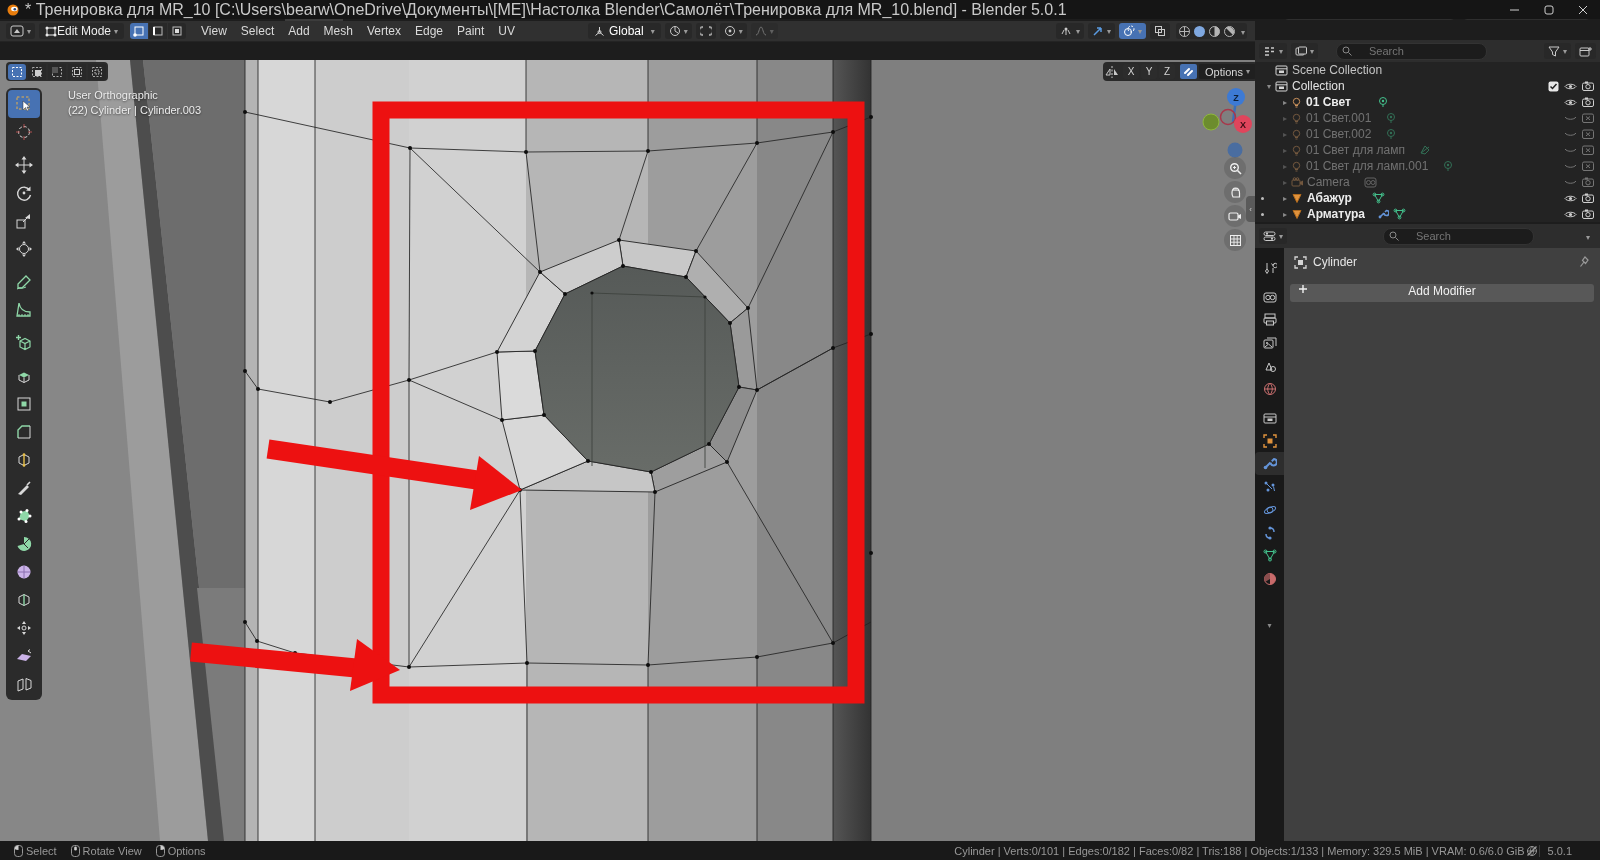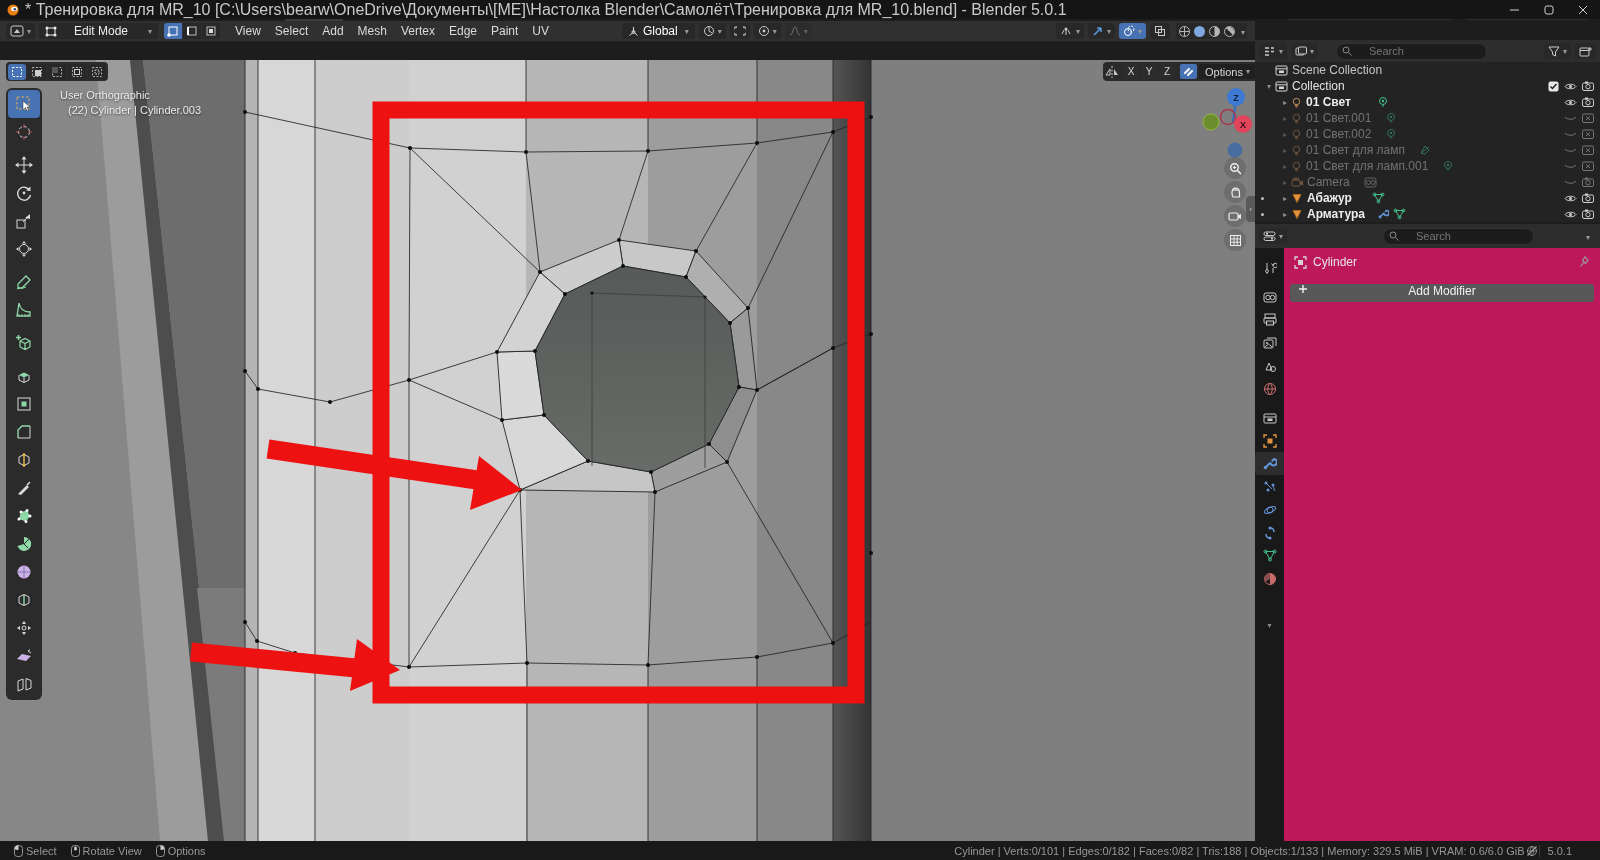--- a/index.html
+++ b/index.html
@@ -43,21 +43,21 @@
   .search{background:#1c1c1c;border:1px solid #333;border-radius:8px;height:15px;display:flex;align-items:center;padding:0 5px;gap:15px;}
   .search input{background:transparent;border:0;outline:0;color:#cfcfcf;font-size:11px;width:110px;font-family:"Liberation Sans",sans-serif;}
   .orow{height:16px;display:flex;align-items:center;color:#c4c4c4;position:relative;}
   .orow .lbl{margin-left:4px;white-space:nowrap;}
   .orow.dim{opacity:.48;}
   .exp{width:12px;color:#8a8a8a;font-size:8px;text-align:center;}
   .rtog{margin-left:auto;display:flex;gap:5px;padding-right:6px;align-items:center;}
   
   #props-head{left:1255px;top:224px;width:345px;height:24px;background:#2d2d2d;display:flex;align-items:center;border-bottom:1px solid #1a1a1a;}
   #props-tabs{left:1255px;top:248px;width:29px;height:593px;background:#191919;}
-  #props-body{left:1284px;top:248px;width:316px;height:593px;background:#be185d;}
+  #props-body{left:1284px;top:248px;width:316px;height:593px;background:#404040;}
   .ptab{width:29px;height:23px;display:flex;align-items:center;justify-content:center;}
   .ptab.active{background:#2d2d2d;border-radius:4px 0 0 4px;}
   .addmod{background:#585858;border-radius:3px;height:18px;display:flex;align-items:flex-start;justify-content:center;color:#f1f1f1;position:relative;}
   
   #statusbar{left:0;top:841px;width:1600px;height:19px;background:#191919;display:flex;align-items:center;font-size:11px;color:#989898;}
   .hint{display:flex;align-items:center;gap:3px;margin-left:14px;}
 </style>
 </head>
 <body>
 
@@ -144,21 +144,21 @@
   </div>
 </div>
 
 <div id="vph">
   <div class="hbtn dd" style="margin-left:6px">
     <svg width="14" height="12">
         <rect x="1" y="1" width="12" height="10" rx="2" fill="none" stroke="#c9c9c9"></rect>
         <path d="M4 8 L7 4 L10 8 Z" fill="#c9c9c9"></path>
       </svg>
   </div>
-  <div class="hbtn dd" style="padding:0 6px;gap:17px">
+  <div class="hbtn dd" style="padding:0 6px;gap:0">
     <svg width="12" height="12">
         <rect x="2" y="3" width="8" height="7" fill="none" stroke="#e8e8e8"></rect>
         <circle cx="2" cy="3" r="1.5" fill="#e8e8e8"></circle>
         <circle cx="10" cy="3" r="1.5" fill="#e8e8e8"></circle>
         <circle cx="2" cy="10" r="1.5" fill="#e8e8e8"></circle>
         <circle cx="10" cy="10" r="1.5" fill="#e8e8e8"></circle>
       </svg>
     <span style="color:#ededed">Edit Mode</span>
   </div>
   <div style="display:flex;margin-left:6px;gap:1px">
@@ -423,21 +423,21 @@
   <span class="xyzbtn">Z</span>
   <div style="width:17px;height:15px;background:#4772b3;border-radius:2px;display:flex;align-items:center;justify-content:center;margin-left:3px">
     <svg width="11" height="11">
         <path d="M2 7 L6 3 M5 9 L9 5" stroke="#fff" stroke-width="2" stroke-linecap="round"></path>
       </svg>
   </div>
   <div class="xyzbtn dd" style="width:auto;padding:0 6px;background:#202020">
     <span style="font-size:11px;color:#d8d8d8">Options</span>
   </div>
 </div>
-<div class="r ovtext" style="left:60px;top:89px">User Orthographic</div>
+<div class="r ovtext" style="left:68px;top:89px">User Orthographic</div>
 <div class="r ovtext" style="left:68px;top:104px">(22) Cylinder | Cylinder.003</div>
 
 <svg class="r" style="left:1192px;top:80px" width="76" height="84">
   <line x1="44" y1="19" x2="41" y2="42" stroke="#3b6fb8" stroke-width="2.5"></line>
   <circle cx="44" cy="17" r="9" fill="#3d7ad4"></circle>
   <text x="44" y="21" text-anchor="middle" font-size="9" font-weight="bold" fill="#0d2038" font-family="Liberation Sans, sans-serif">Z</text>
   <circle cx="19" cy="42" r="8" fill="#6c8c2e" stroke="#8fb83e"></circle>
   <circle cx="36" cy="37" r="7.5" fill="none" stroke="#a8374a" stroke-width="1.5"></circle>
   <circle cx="51" cy="44" r="9" fill="#e0455c"></circle>
   <text x="51" y="48" text-anchor="middle" font-size="9" font-weight="bold" fill="#3a0d14" font-family="Liberation Sans, sans-serif">X</text>

